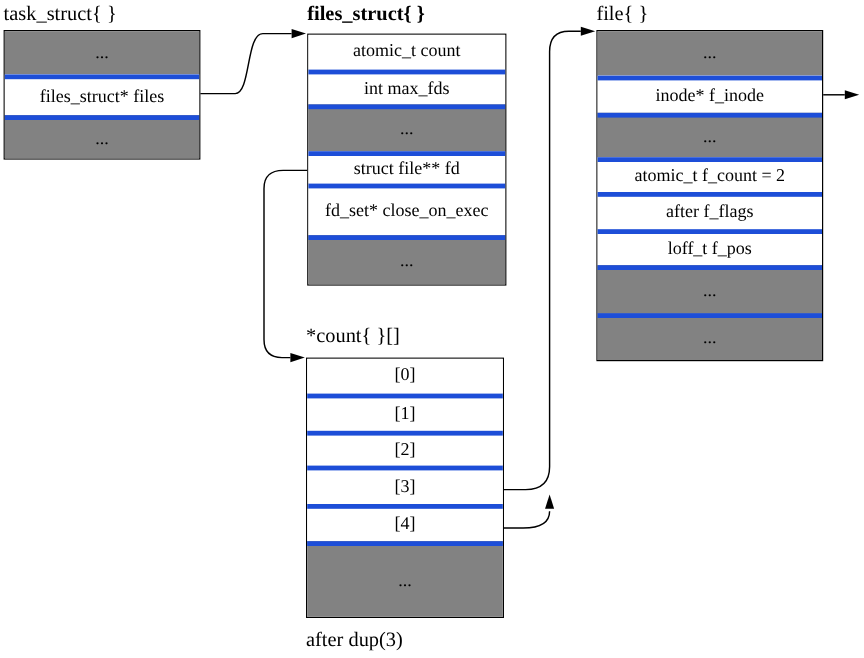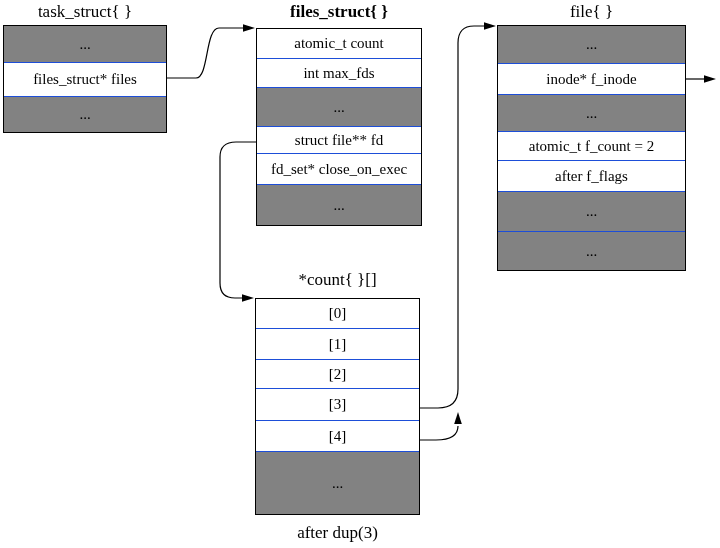--- a/index.html
+++ b/index.html
@@ -11,38 +11,38 @@
     position: relative;
     width: 720px;
     height: 548px;
     background: #ffffff;
     font-family: "Liberation Serif", "DejaVu Serif", serif;
     color: #000000;
     overflow: hidden;
   }
   .box-title {
     position: absolute;
-    text-align: center;
+    text-align: left;
     font-size: 17px;
     line-height: 20px;
     white-space: nowrap;
   }
   .struct-box {
     position: absolute;
     border: 1px solid #000000;
     background: #ffffff;
     box-sizing: border-box;
   }
   .row {
     box-sizing: border-box;
     display: flex;
     align-items: center;
     justify-content: center;
     font-size: 15px;
-    border-top: 1px solid #1d4ed8;
+    border-top: 4px solid #1d4ed8;
     overflow: hidden;
     white-space: nowrap;
   }
   .row:first-child { border-top: none; }
   .row.gray { background: #828282; }
   .row.white { background: #ffffff; text-align: right; }
   svg.overlay {
     position: absolute;
     left: 0;
     top: 0;
@@ -64,30 +64,31 @@
     <div class="row gray" style="height:36px">...</div>
     <div class="row white" style="height:34px">files_struct* files</div>
     <div class="row gray" style="height:36px">...</div>
   </div>
 
   <div class="struct-box" style="left:256px; top:28px; width:166px;">
     <div class="row white" style="height:29px">atomic_t count</div>
     <div class="row white" style="height:29px">int max_fds</div>
     <div class="row gray" style="height:39px">...</div>
     <div class="row white" style="height:27px">struct file** fd</div>
-    <div class="row white" style="height:31px">fd_set* close_on_exec</div>
+    <div class="row white" style="height:43px">fd_set* close_on_exec</div>
     <div class="row gray" style="height:41px">...</div>
   </div>
 
   <div class="struct-box" style="left:497px; top:25px; width:189px;">
     <div class="row gray" style="height:37px">...</div>
     <div class="row white" style="height:31px">inode* f_inode</div>
     <div class="row gray" style="height:37px">...</div>
     <div class="row white" style="height:29px">atomic_t f_count = 2</div>
     <div class="row white" style="height:31px">after f_flags</div>
+    <div class="row white" style="height:30px">loff_t f_pos</div>
     <div class="row gray" style="height:40px">...</div>
     <div class="row gray" style="height:39px">...</div>
   </div>
 
   <div class="struct-box" style="left:255px; top:298px; width:165px;">
     <div class="row white" style="height:29px">[0]</div>
     <div class="row white" style="height:31px">[1]</div>
     <div class="row white" style="height:29px">[2]</div>
     <div class="row white" style="height:32px">[3]</div>
     <div class="row white" style="height:31px">[4]</div>

